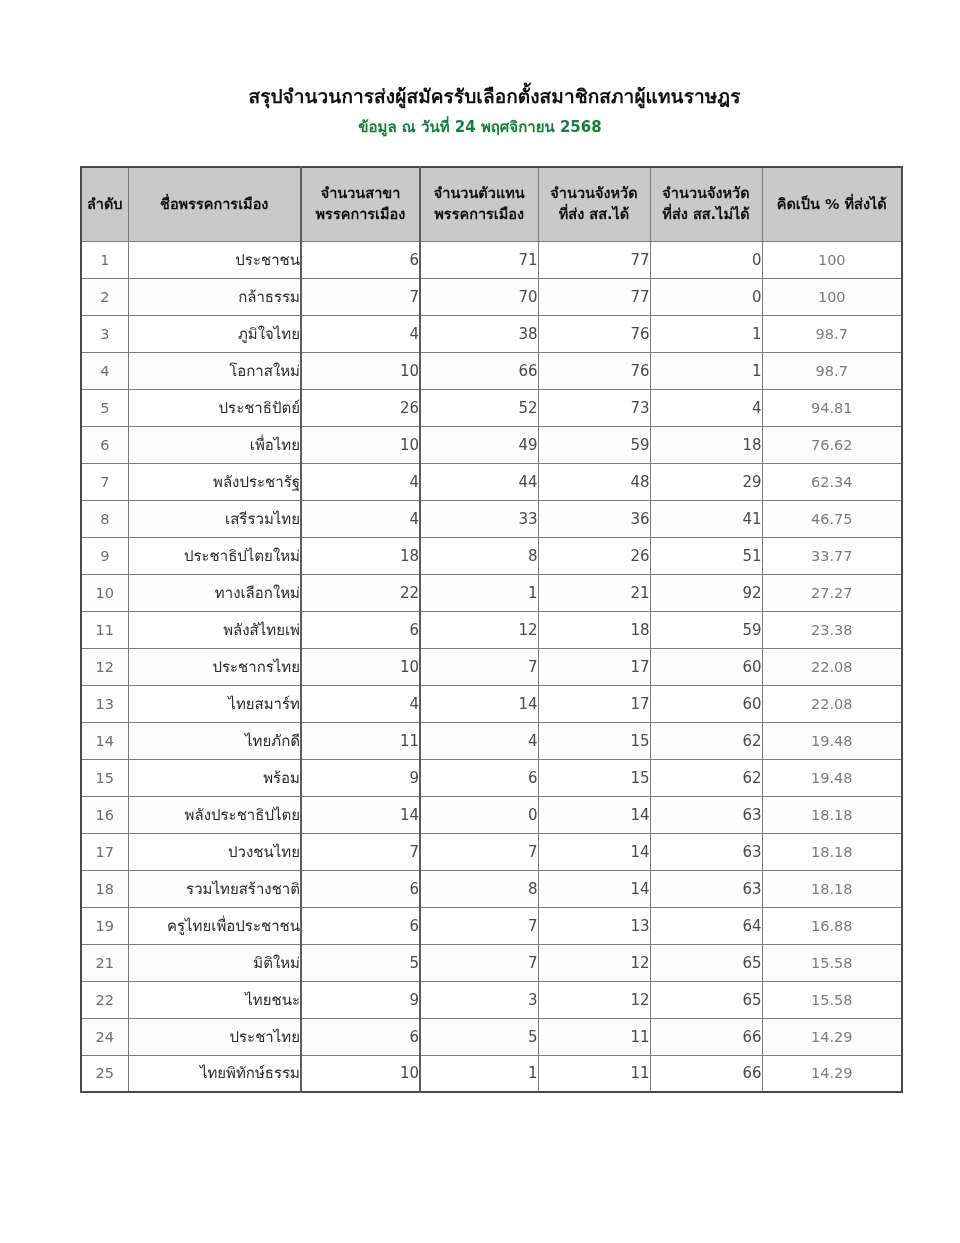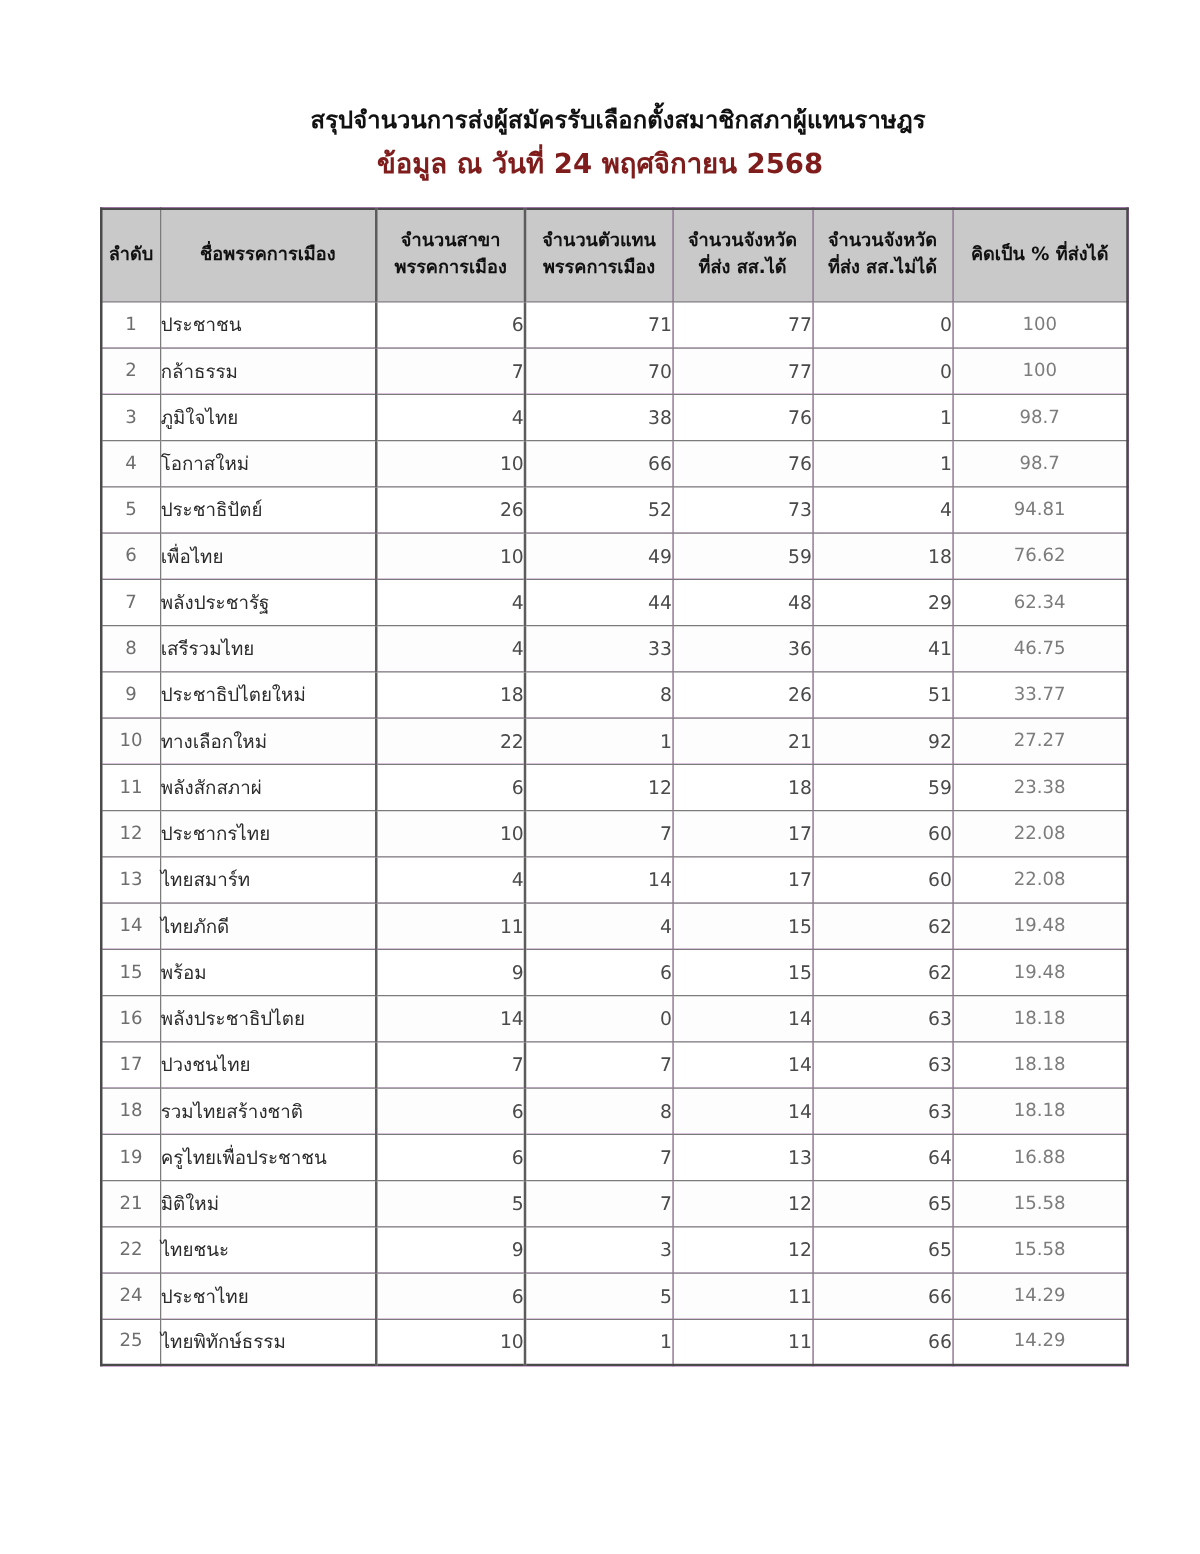--- a/index.html
+++ b/index.html
@@ -31,40 +31,40 @@
   .doc-title {
     font-size: 19px;
     font-weight: bold;
     line-height: 1.35;
     letter-spacing: 0.1px;
     color: #111111;
     margin: 0;
     padding-left: 29px;
   }
   .doc-subtitle {
-    font-size: 22px;
+    font-size: 15px;
     font-weight: bold;
     line-height: 1.35;
-    color: #7f1d1d;
+    color: #15803d;
     margin: 7px 0 0 0;
   }
 
   
   .table-wrap {
     position: absolute;
     left: 80px;
     top: 166px;
     width: 793px;
   }
 
   table.data-table {
     border-collapse: collapse;
     table-layout: fixed;
     width: 793px;
-    background: #d946ef;
+    background: #f97316;
   }
 
   table.data-table td,
   table.data-table th {
     border: 1px solid #7b7b7b;
     padding: 0;
     vertical-align: middle;
     box-sizing: border-box;
   }
 
@@ -113,21 +113,21 @@
   thead th.sep-strong {
     border-right: 2px solid #5c5c5c;
   }
 
   td.cell-rank {
     text-align: center;
     color: #6e6e6e;
     font-size: 14.5px;
   }
   td.cell-party {
-    text-align: left;
+    text-align: right;
     padding-left: 7px;
     color: #2b2b2b;
     font-size: 15px;
     white-space: nowrap;
   }
   td.cell-num {
     text-align: right;
     padding-right: 4px;
     color: #4a4a4a;
     font-size: 15px;
@@ -282,21 +282,21 @@
             <td class="cell-rank">10</td>
             <td class="cell-party sep-strong">ทางเลือกใหม่</td>
             <td class="cell-num sep-strong">22</td>
             <td class="cell-num">1</td>
             <td class="cell-num">21</td>
             <td class="cell-num">92</td>
             <td class="cell-pct">27.27</td>
           </tr>
           <tr>
             <td class="cell-rank">11</td>
-            <td class="cell-party sep-strong">พลังสักสภาผ่</td>
+            <td class="cell-party sep-strong">พลังสัไทยเพ่</td>
             <td class="cell-num sep-strong">6</td>
             <td class="cell-num">12</td>
             <td class="cell-num">18</td>
             <td class="cell-num">59</td>
             <td class="cell-pct">23.38</td>
           </tr>
           <tr>
             <td class="cell-rank">12</td>
             <td class="cell-party sep-strong">ประชากรไทย</td>
             <td class="cell-num sep-strong">10</td>

